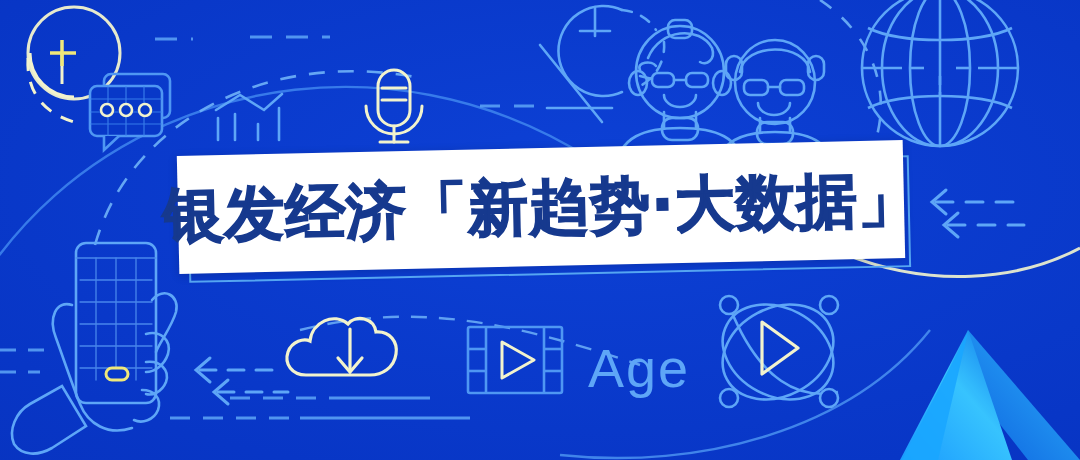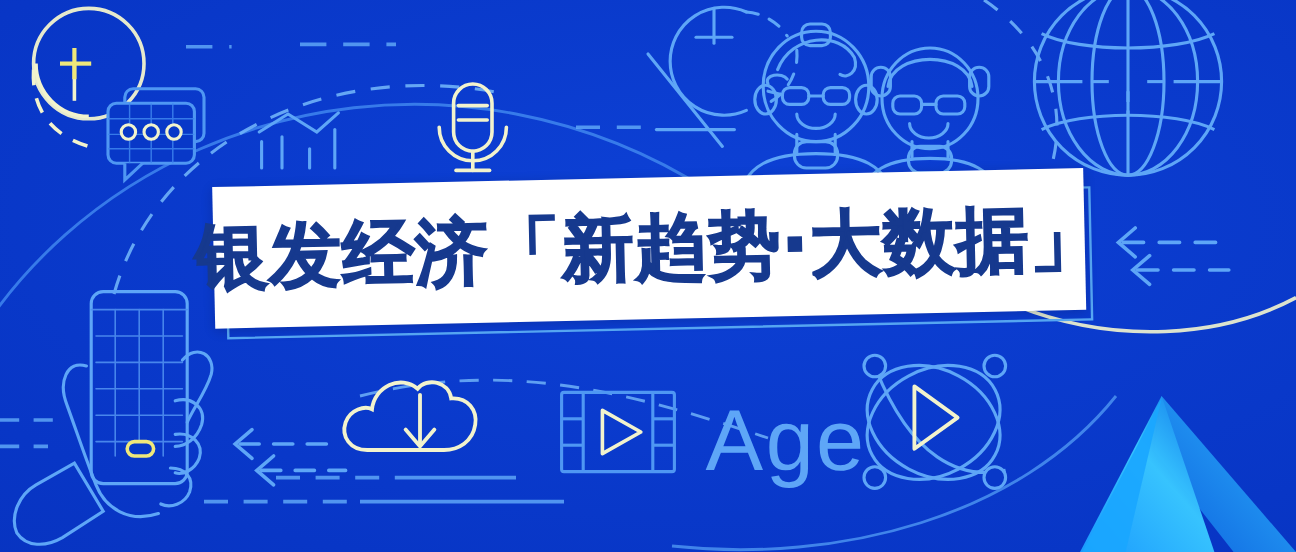--- a/index.html
+++ b/index.html
@@ -57,21 +57,21 @@
     white-space: nowrap;
     font-family: "DejaVu Sans", "Liberation Sans", sans-serif;
     -webkit-text-stroke: 1.5px #16398e;
   }
 
   
   .age-word {
     position: absolute;
     left: 588px;
     top: 368px;
-    font-size: 72px;
+    font-size: 54px;
     line-height: 1;
     color: #5ea6f7;
     font-family: "Liberation Sans", sans-serif;
     font-weight: 300;
     letter-spacing: 2px;
     transform: translateY(-50%);
   }
 </style>
 </head>
 <body>

